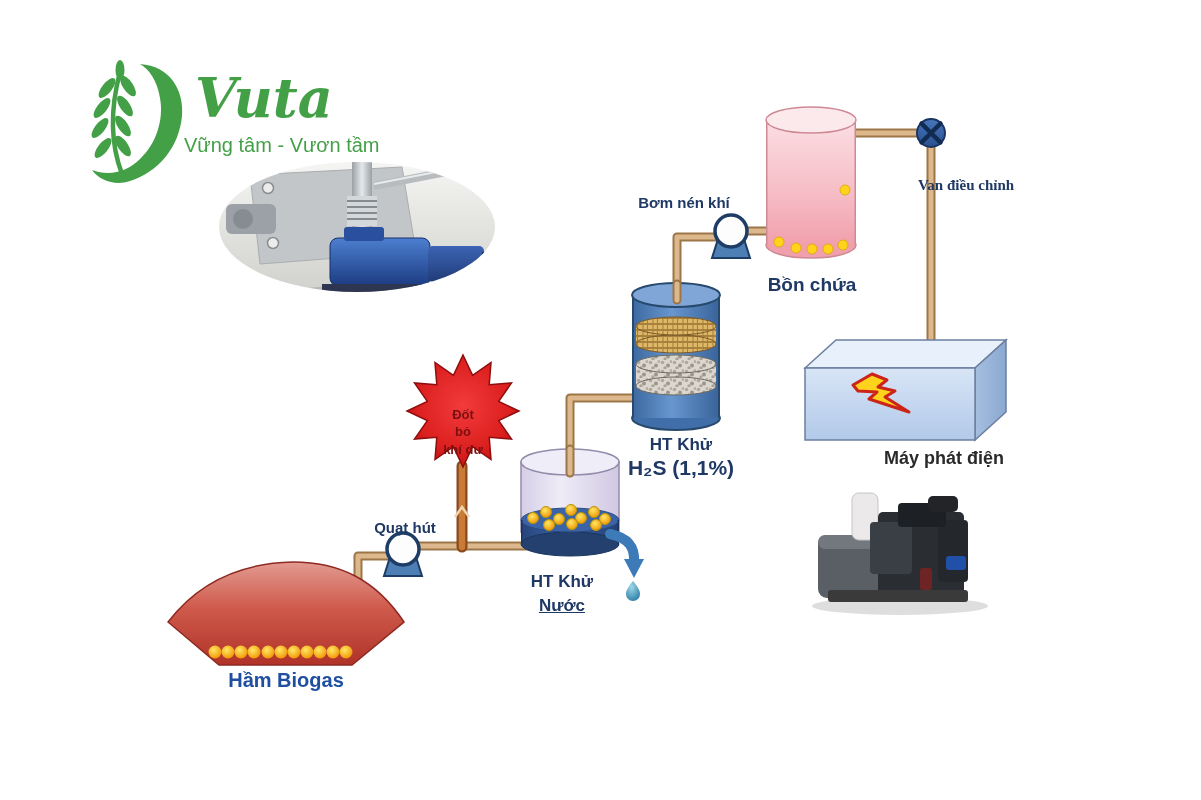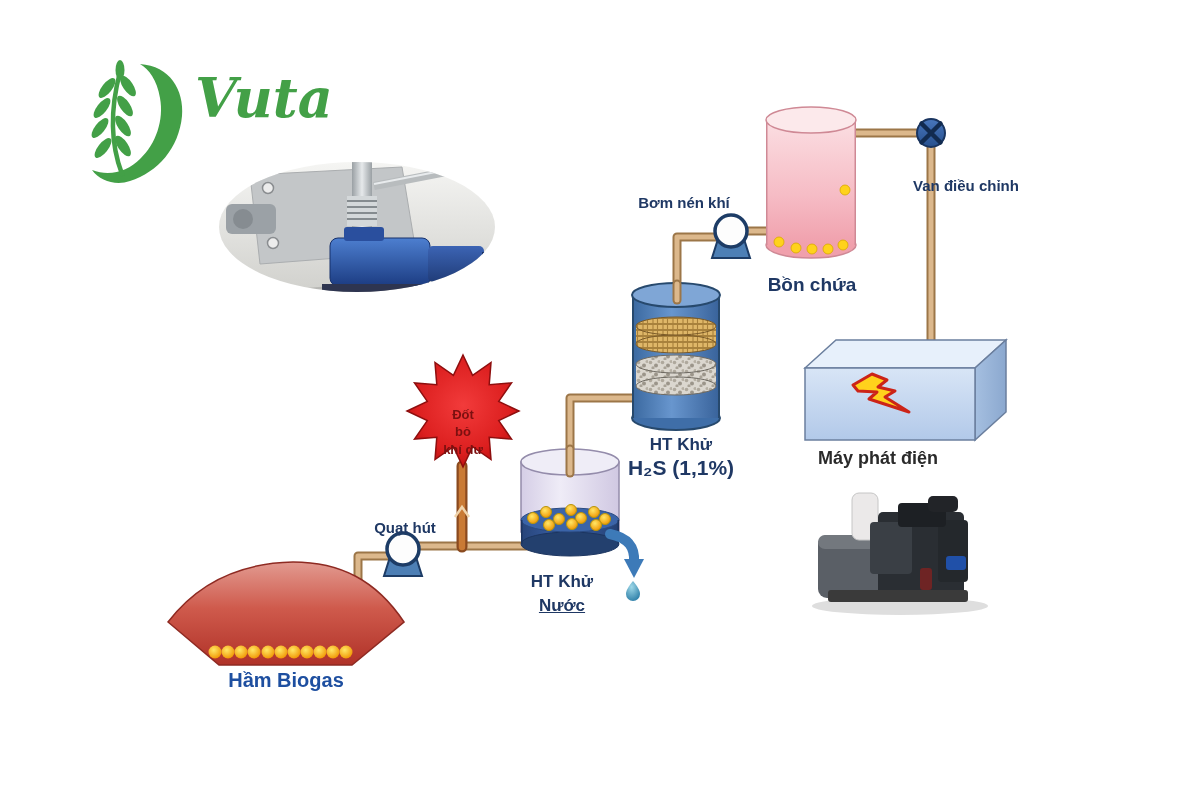--- a/index.html
+++ b/index.html
@@ -3,27 +3,27 @@
 <meta charset="utf-8">
 <style>
   html,body{margin:0;padding:0;background:#ffffff;}
   #canvas{position:relative;width:1201px;height:800px;background:#ffffff;overflow:hidden;
           font-family:"Liberation Sans",sans-serif;}
   #diagram-svg{position:absolute;left:0;top:0;}
   .lbl{position:absolute;font-family:"Liberation Sans",sans-serif;font-weight:bold;
        color:#1f3864;transform:translateX(-50%);white-space:nowrap;}
   .lbl-quat{left:405px;top:519px;font-size:15px;}
   .lbl-bomnenkhi{left:684px;top:194px;font-size:15px;}
-  .lbl-vandieuchinh{left:966px;top:177px;font-size:15px;}
+  .lbl-vandieuchinh{left:966px;top:177px;font-size:15px;font-family:Liberation Serif, serif;}
   .lbl-bonchua{left:812px;top:274px;font-size:19px;}
   .lbl-h2s1{left:681px;top:435px;font-size:17px;}
   .lbl-h2s2{left:681px;top:456px;font-size:21px;}
   .lbl-nuoc1{left:562px;top:572px;font-size:17px;}
   .lbl-nuoc2{left:562px;top:596px;font-size:17px;text-decoration:underline;}
-  .lbl-mayphatdien{left:878px;top:448px;font-size:18px;color:#2a2a2a;}
+  .lbl-mayphatdien{left:944px;top:448px;font-size:18px;color:#2a2a2a;}
   .lbl-hambiogas{left:286px;top:669px;font-size:20px;color:#1e4fa0;}
   .flare-line{position:absolute;transform:translateX(-50%);white-space:nowrap;
               font-weight:bold;font-size:13px;color:#7c1010;left:463px;margin-top:22px;}
   .flare-1{top:385px;} .flare-2{top:402px;} .flare-3{top:420px;}
   .logo{position:absolute;left:80px;top:58px;width:320px;height:130px;}
   .logo-icon{position:absolute;left:0;top:0;}
   .brand{position:absolute;left:115px;top:8px;font-family:"DejaVu Serif",serif;
          font-style:italic;font-weight:bold;font-size:54px;color:#43a047;}
   .tagline{position:absolute;left:104px;top:76px;font-size:20px;color:#43a047;
            font-family:"Liberation Sans",sans-serif;}
@@ -48,20 +48,21 @@
       <ellipse cx="22" cy="50" rx="5" ry="12" transform="rotate(38 22 50)" fill="#43a047"></ellipse>
       <ellipse cx="20" cy="70" rx="5" ry="12" transform="rotate(38 20 70)" fill="#43a047"></ellipse>
       <ellipse cx="23" cy="90" rx="5" ry="12" transform="rotate(38 23 90)" fill="#43a047"></ellipse>
 
       <ellipse cx="48" cy="28" rx="5" ry="12" transform="rotate(-34 48 28)" fill="#43a047"></ellipse>
       <ellipse cx="45" cy="48" rx="5" ry="12" transform="rotate(-34 45 48)" fill="#43a047"></ellipse>
       <ellipse cx="43" cy="68" rx="5" ry="12" transform="rotate(-34 43 68)" fill="#43a047"></ellipse>
       <ellipse cx="43" cy="88" rx="5" ry="12" transform="rotate(-34 43 88)" fill="#43a047"></ellipse>
     </svg>
     <div class="brand">Vuta</div>
+    <div class="tagline">Vững tâm - Vươn tầm</div>
   </div>
 
   <svg id="diagram-svg" width="1201" height="800" viewBox="0 0 1201 800">
     <defs>
       <radialGradient id="gradStar" cx="50%" cy="45%" r="60%">
         <stop offset="0%" stop-color="#f23b3b"></stop>
           <stop offset="70%" stop-color="#dc1f1f"></stop>
         <stop offset="100%" stop-color="#b80e0e"></stop>
       </radialGradient>
       <linearGradient id="gradDome" x1="0" y1="0" x2="0" y2="1">

